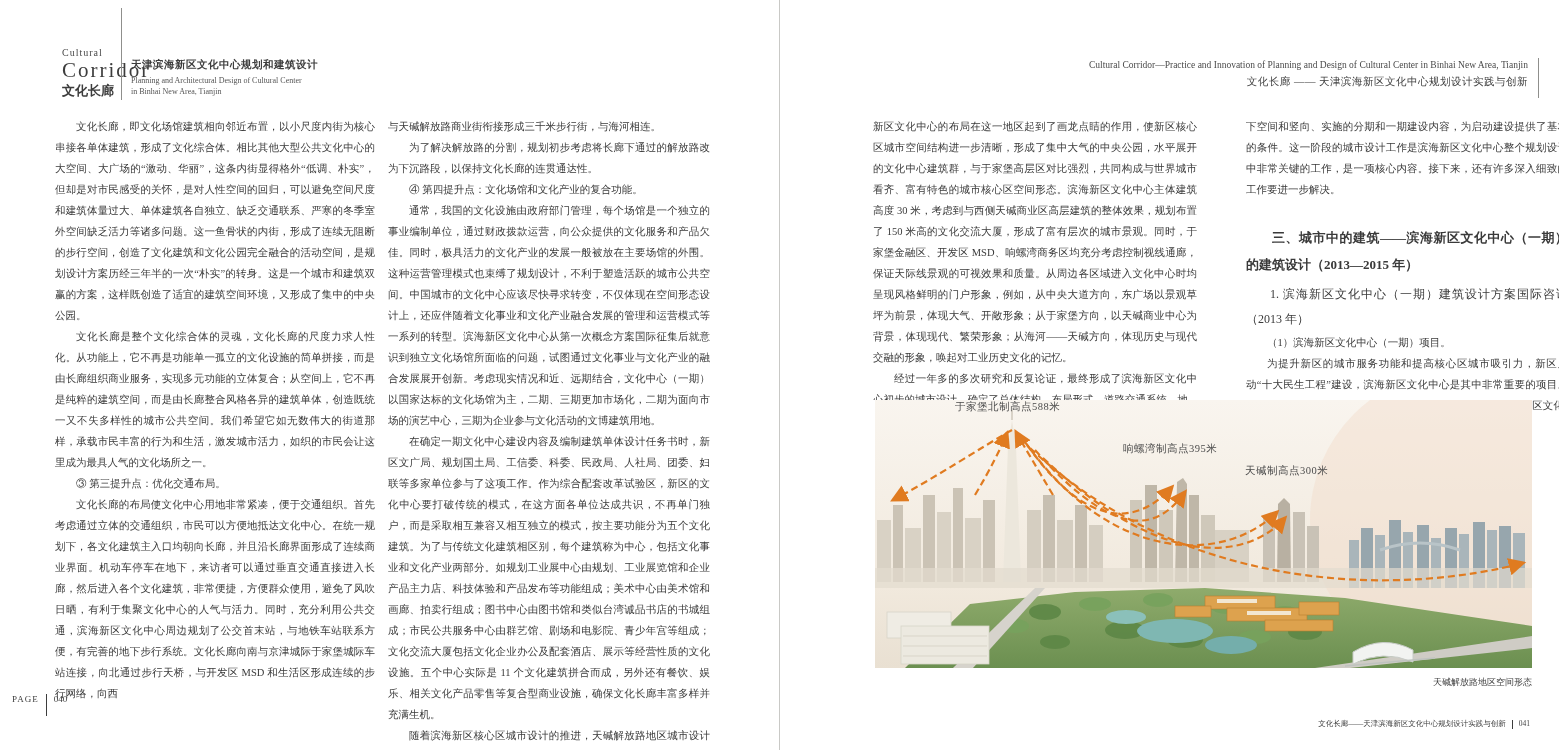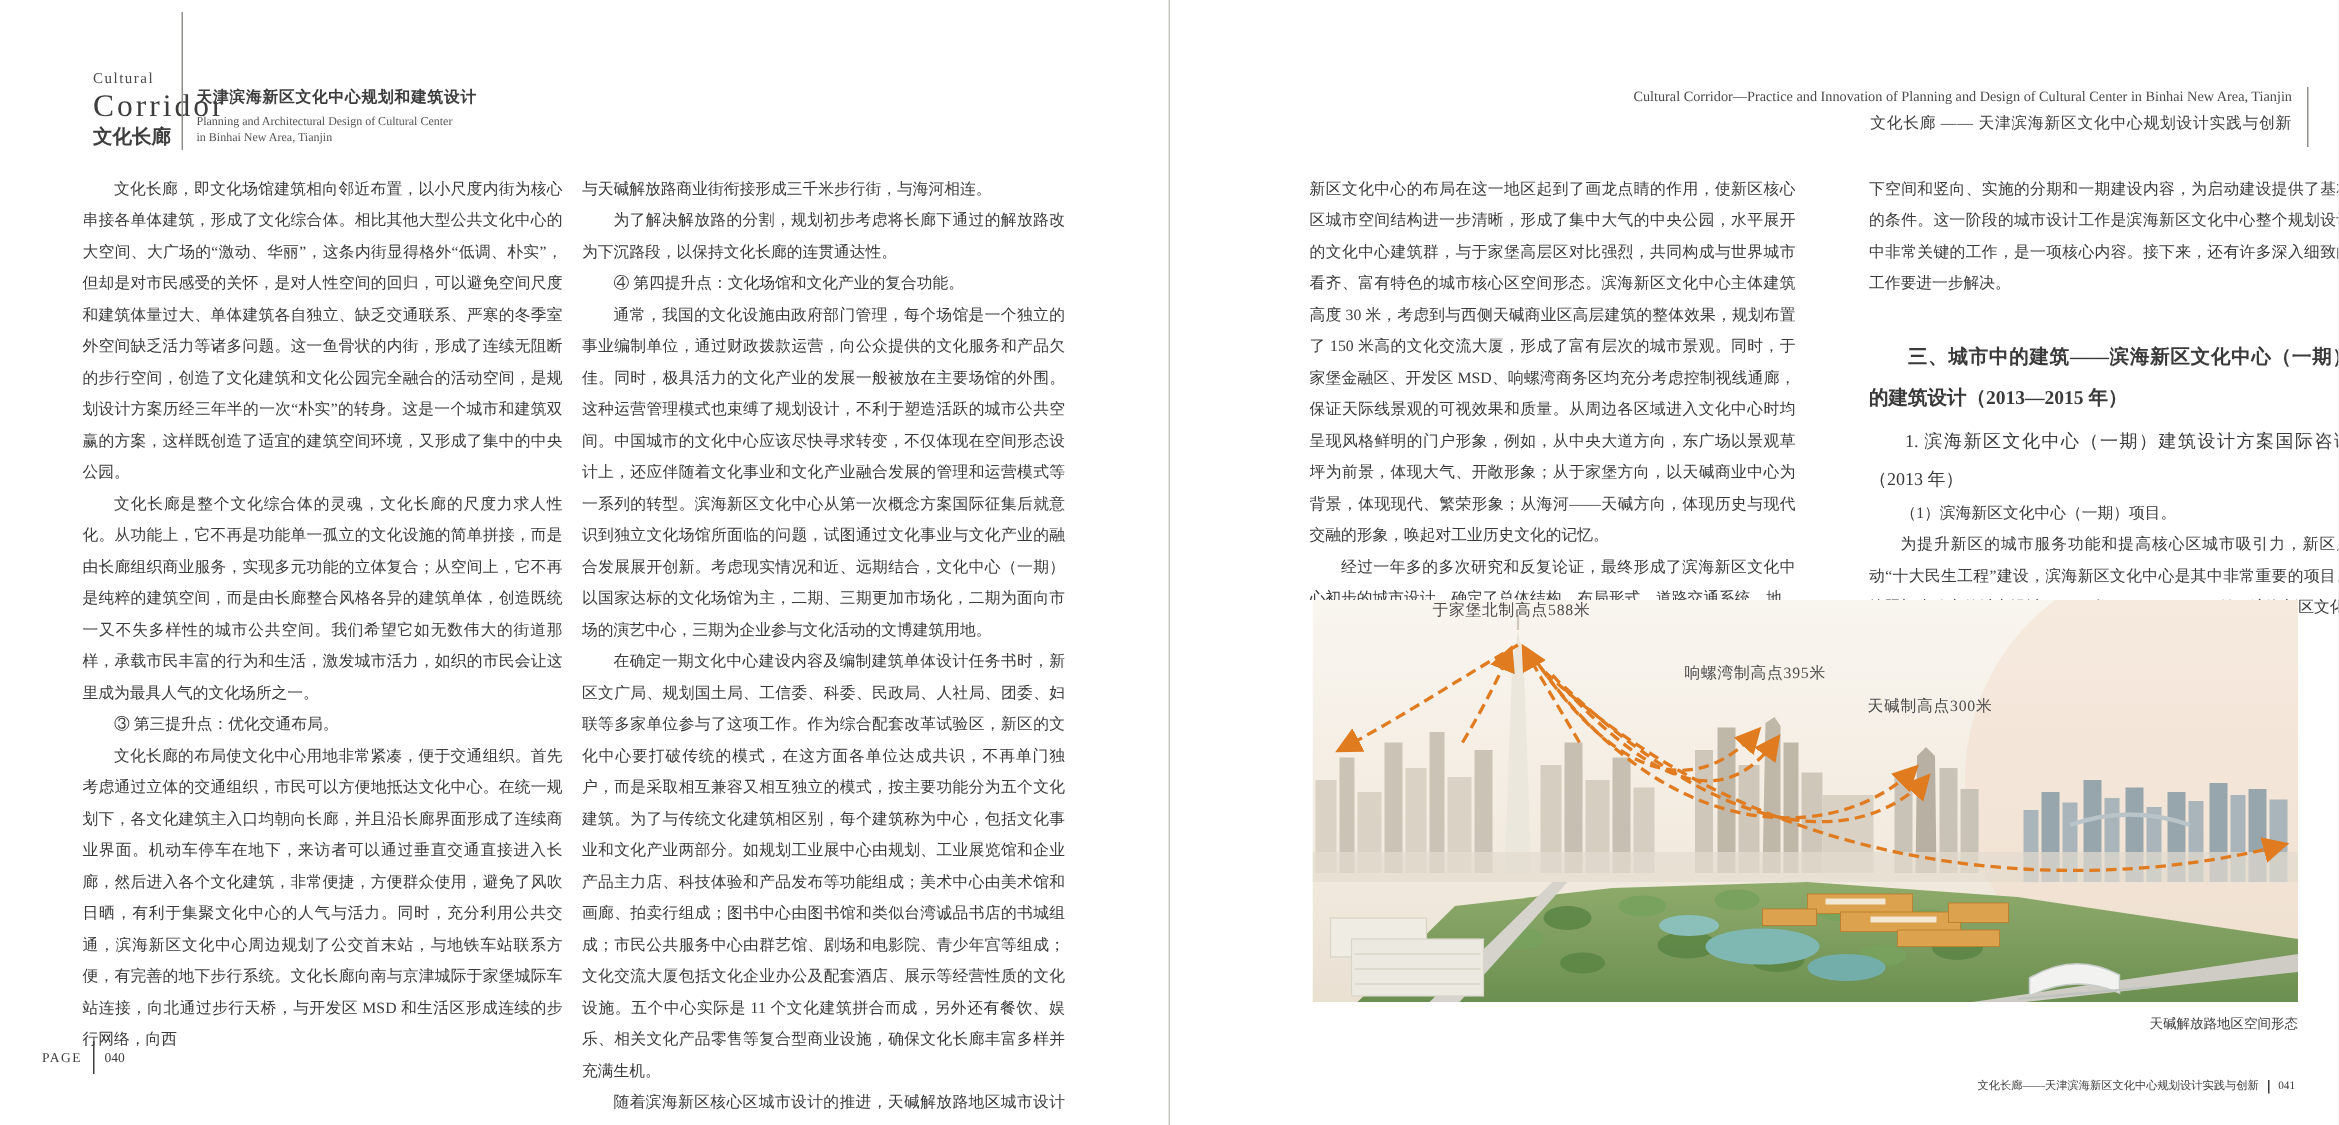--- a/index.html
+++ b/index.html
@@ -34,21 +34,21 @@
   .para.sub{font-size:12px;line-height:25px;margin-top:4px;text-indent:2em;}
   
   #figure{position:absolute;left:875px;top:400px;width:657px;height:268px;}
   #figure svg{display:block;width:657px;height:268px;}
   .ann{position:absolute;font-size:10.5px;color:#4c4c4c;white-space:nowrap;letter-spacing:.5px;}
   #ann-1{left:80px;top:0px;}
   #ann-2{left:248px;top:42px;}
   #ann-3{left:370px;top:64px;}
   #fig-caption{position:absolute;left:875px;top:676px;width:657px;text-align:right;font-size:9px;color:#3f3f3f;}
   
-  #footer-left{position:absolute;left:28px;top:694px;font-size:9px;color:#3d3d3d;display:flex;align-items:center;}
+  #footer-left{position:absolute;left:12px;top:694px;font-size:9px;color:#3d3d3d;display:flex;align-items:flex-start;}
   #footer-left .bar{display:inline-block;width:1px;height:22px;background:#3d3d3d;margin:0 7px;}
   #footer-left .pg-label{letter-spacing:1px;}
   #footer-right{position:absolute;right:29px;top:719px;font-size:7.5px;color:#3d3d3d;}
   #footer-right .bar{display:inline-block;width:1px;height:9px;background:#3d3d3d;margin:0 6px;vertical-align:middle;}
 </style>
 </head>
 <body>
 
 <div id="spread">
   <div id="gutter"></div>

